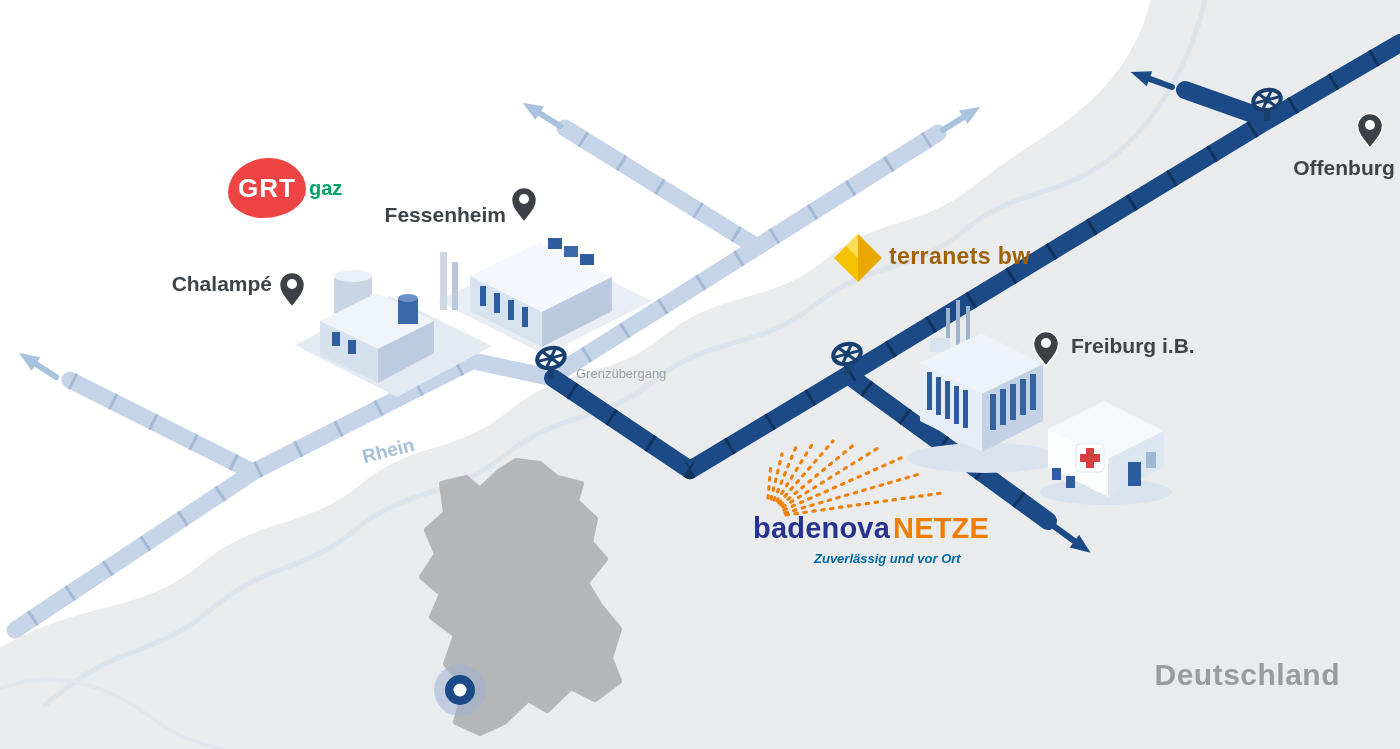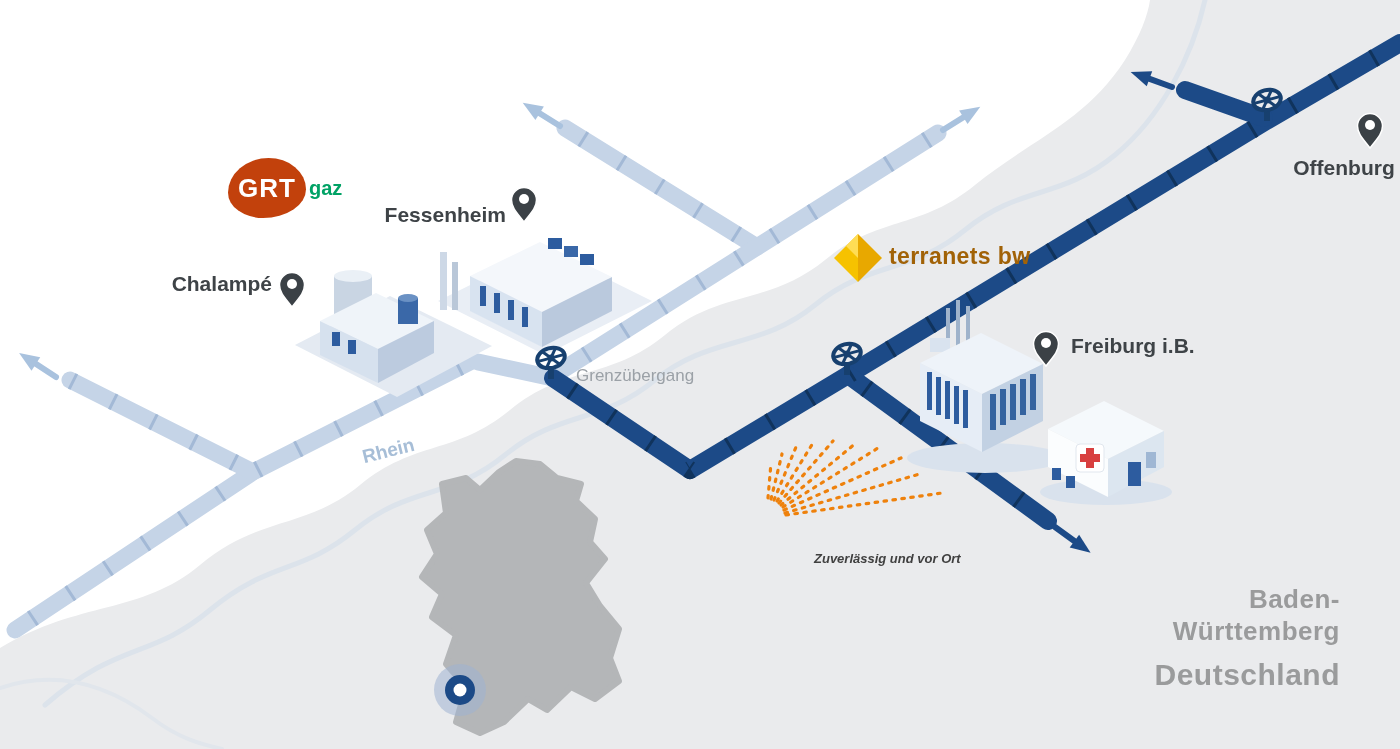--- a/index.html
+++ b/index.html
@@ -3,38 +3,38 @@
 <meta charset="utf-8">
 <style>
   html,body{margin:0;padding:0;background:#fff;}
   .stage{position:relative;width:1400px;height:749px;overflow:hidden;background:#ffffff;
          font-family:"Liberation Sans",sans-serif;}
   .stage > svg{position:absolute;left:0;top:0;}
   .lbl{position:absolute;white-space:nowrap;}
   .country{font-size:30px;font-weight:bold;color:#9a9b9c;letter-spacing:.5px;}
   .region{font-size:24px;font-weight:bold;color:#7b92a8;line-height:30px;}
   .city{font-size:21px;font-weight:bold;color:#3e4347;}
-  .muted{font-size:17px;font-weight:500;color:#9ba1a7;text-align:center;}
+  .muted{font-size:13px;font-weight:500;color:#9ba1a7;text-align:center;}
   .river-lbl{font-size:19px;font-weight:bold;color:#a7bed7;transform:rotate(-14deg);}
   .right{text-align:right;}
   .center{text-align:center;}
   
   .grtgaz{display:flex;align-items:center;gap:3px;}
-  .grt-blob{width:78px;height:60px;background:#c2410c;
+  .grt-blob{width:78px;height:60px;background:#ef4444;
             border-radius:52% 48% 55% 45% / 58% 52% 48% 42%;
             display:flex;align-items:center;justify-content:center;
             color:#fff;font-weight:bold;font-size:26px;letter-spacing:1px;}
   .grt-suffix{color:#00a265;font-weight:bold;font-size:20px;}
   
   .terranets-lbl{font-size:23px;font-weight:bold;color:#a16207;letter-spacing:.4px;}
   
   .badenova{font-size:29px;font-weight:bold;letter-spacing:.2px;}
   .badenova .bn-name{color:#27338e;}
   .badenova .bn-suffix{color:#f07d00;margin-left:3px;}
-  .bn-tagline{font-size:13px;font-weight:bold;font-style:italic;color:#404040;}
+  .bn-tagline{font-size:13px;font-weight:bold;font-style:italic;color:#0369a1;}
 </style>
 </head>
 <body>
 
 <div class="stage">
 
   <svg width="1400" height="749" viewBox="0 0 1400 749">
 
     <rect width="1400" height="749" fill="#ffffff"></rect>
     <path fill="#eaebed" d="M0,648 C80,600 140,615 200,565 C260,515 305,530 360,485 C415,440 455,455 510,410
@@ -238,28 +238,27 @@
   </svg>
 
 
   <div class="lbl city right" style="left:368px;top:203px;width:138px;">Fessenheim</div>
   <div class="lbl city right" style="left:150px;top:272px;width:122px;">Chalampé</div>
   <div class="lbl muted" style="left:576px;top:366px;">Grenzübergang</div>
   <div class="lbl river-lbl" style="left:362px;top:440px;">Rhein</div>
   <div class="lbl city" style="left:1071px;top:334px;">Freiburg i.B.</div>
   <div class="lbl city center" style="left:1288px;top:156px;width:112px;">Offenburg</div>
 
-  <div class="lbl country right" style="left:1090px;top:583px;width:250px;font-size:26px;line-height:32px;">
-    <div>Baden-</div>
-    <div>Württemberg</div>
-  </div>
   <div class="lbl country right" style="left:1090px;top:658px;width:250px;">Deutschland</div>
 
   <div class="lbl grtgaz" style="left:228px;top:158px;">
     <div class="grt-blob">GRT</div>
     <span class="grt-suffix">gaz</span>
   </div>
 
   <div class="lbl terranets-lbl" style="left:889px;top:243px;">terranets bw</div>
 
+  <div class="lbl badenova" style="left:753px;top:512px;">
+    <span class="bn-name">badenova</span><span class="bn-suffix">NETZE</span>
+  </div>
   <div class="lbl bn-tagline" style="left:814px;top:551px;">Zuverlässig und vor Ort</div>
 
 </div>
 
 </body></html>

